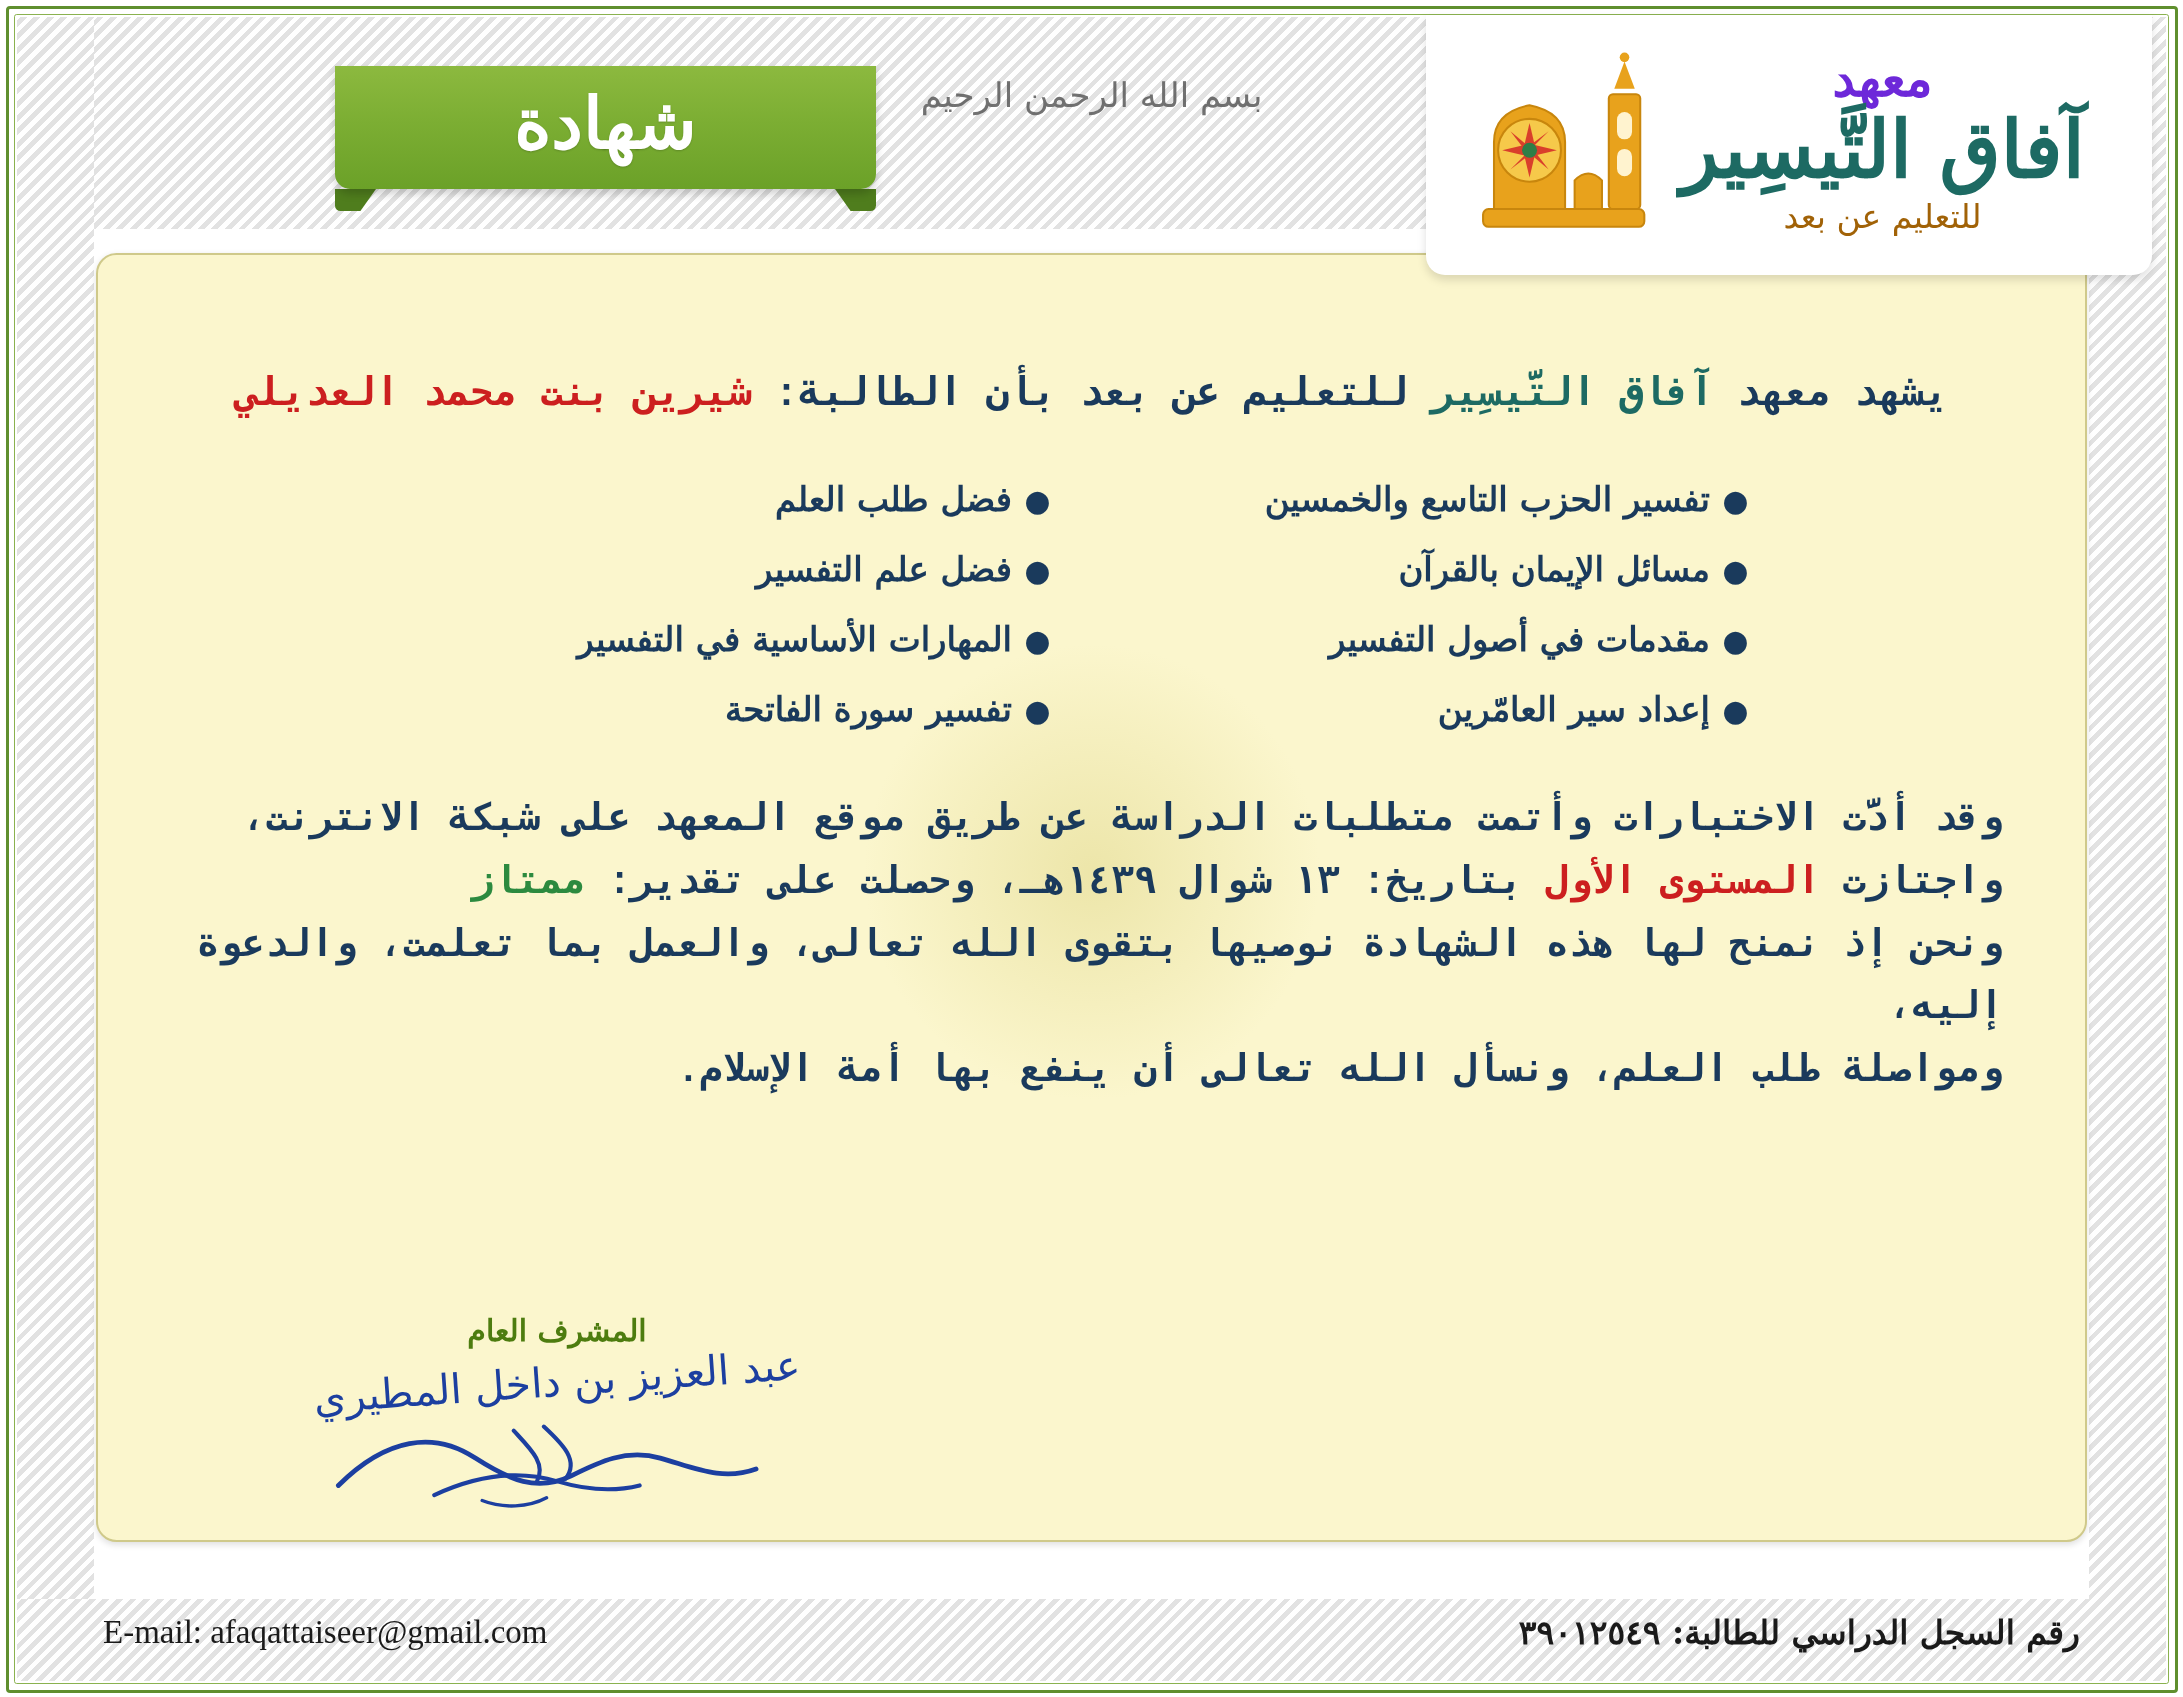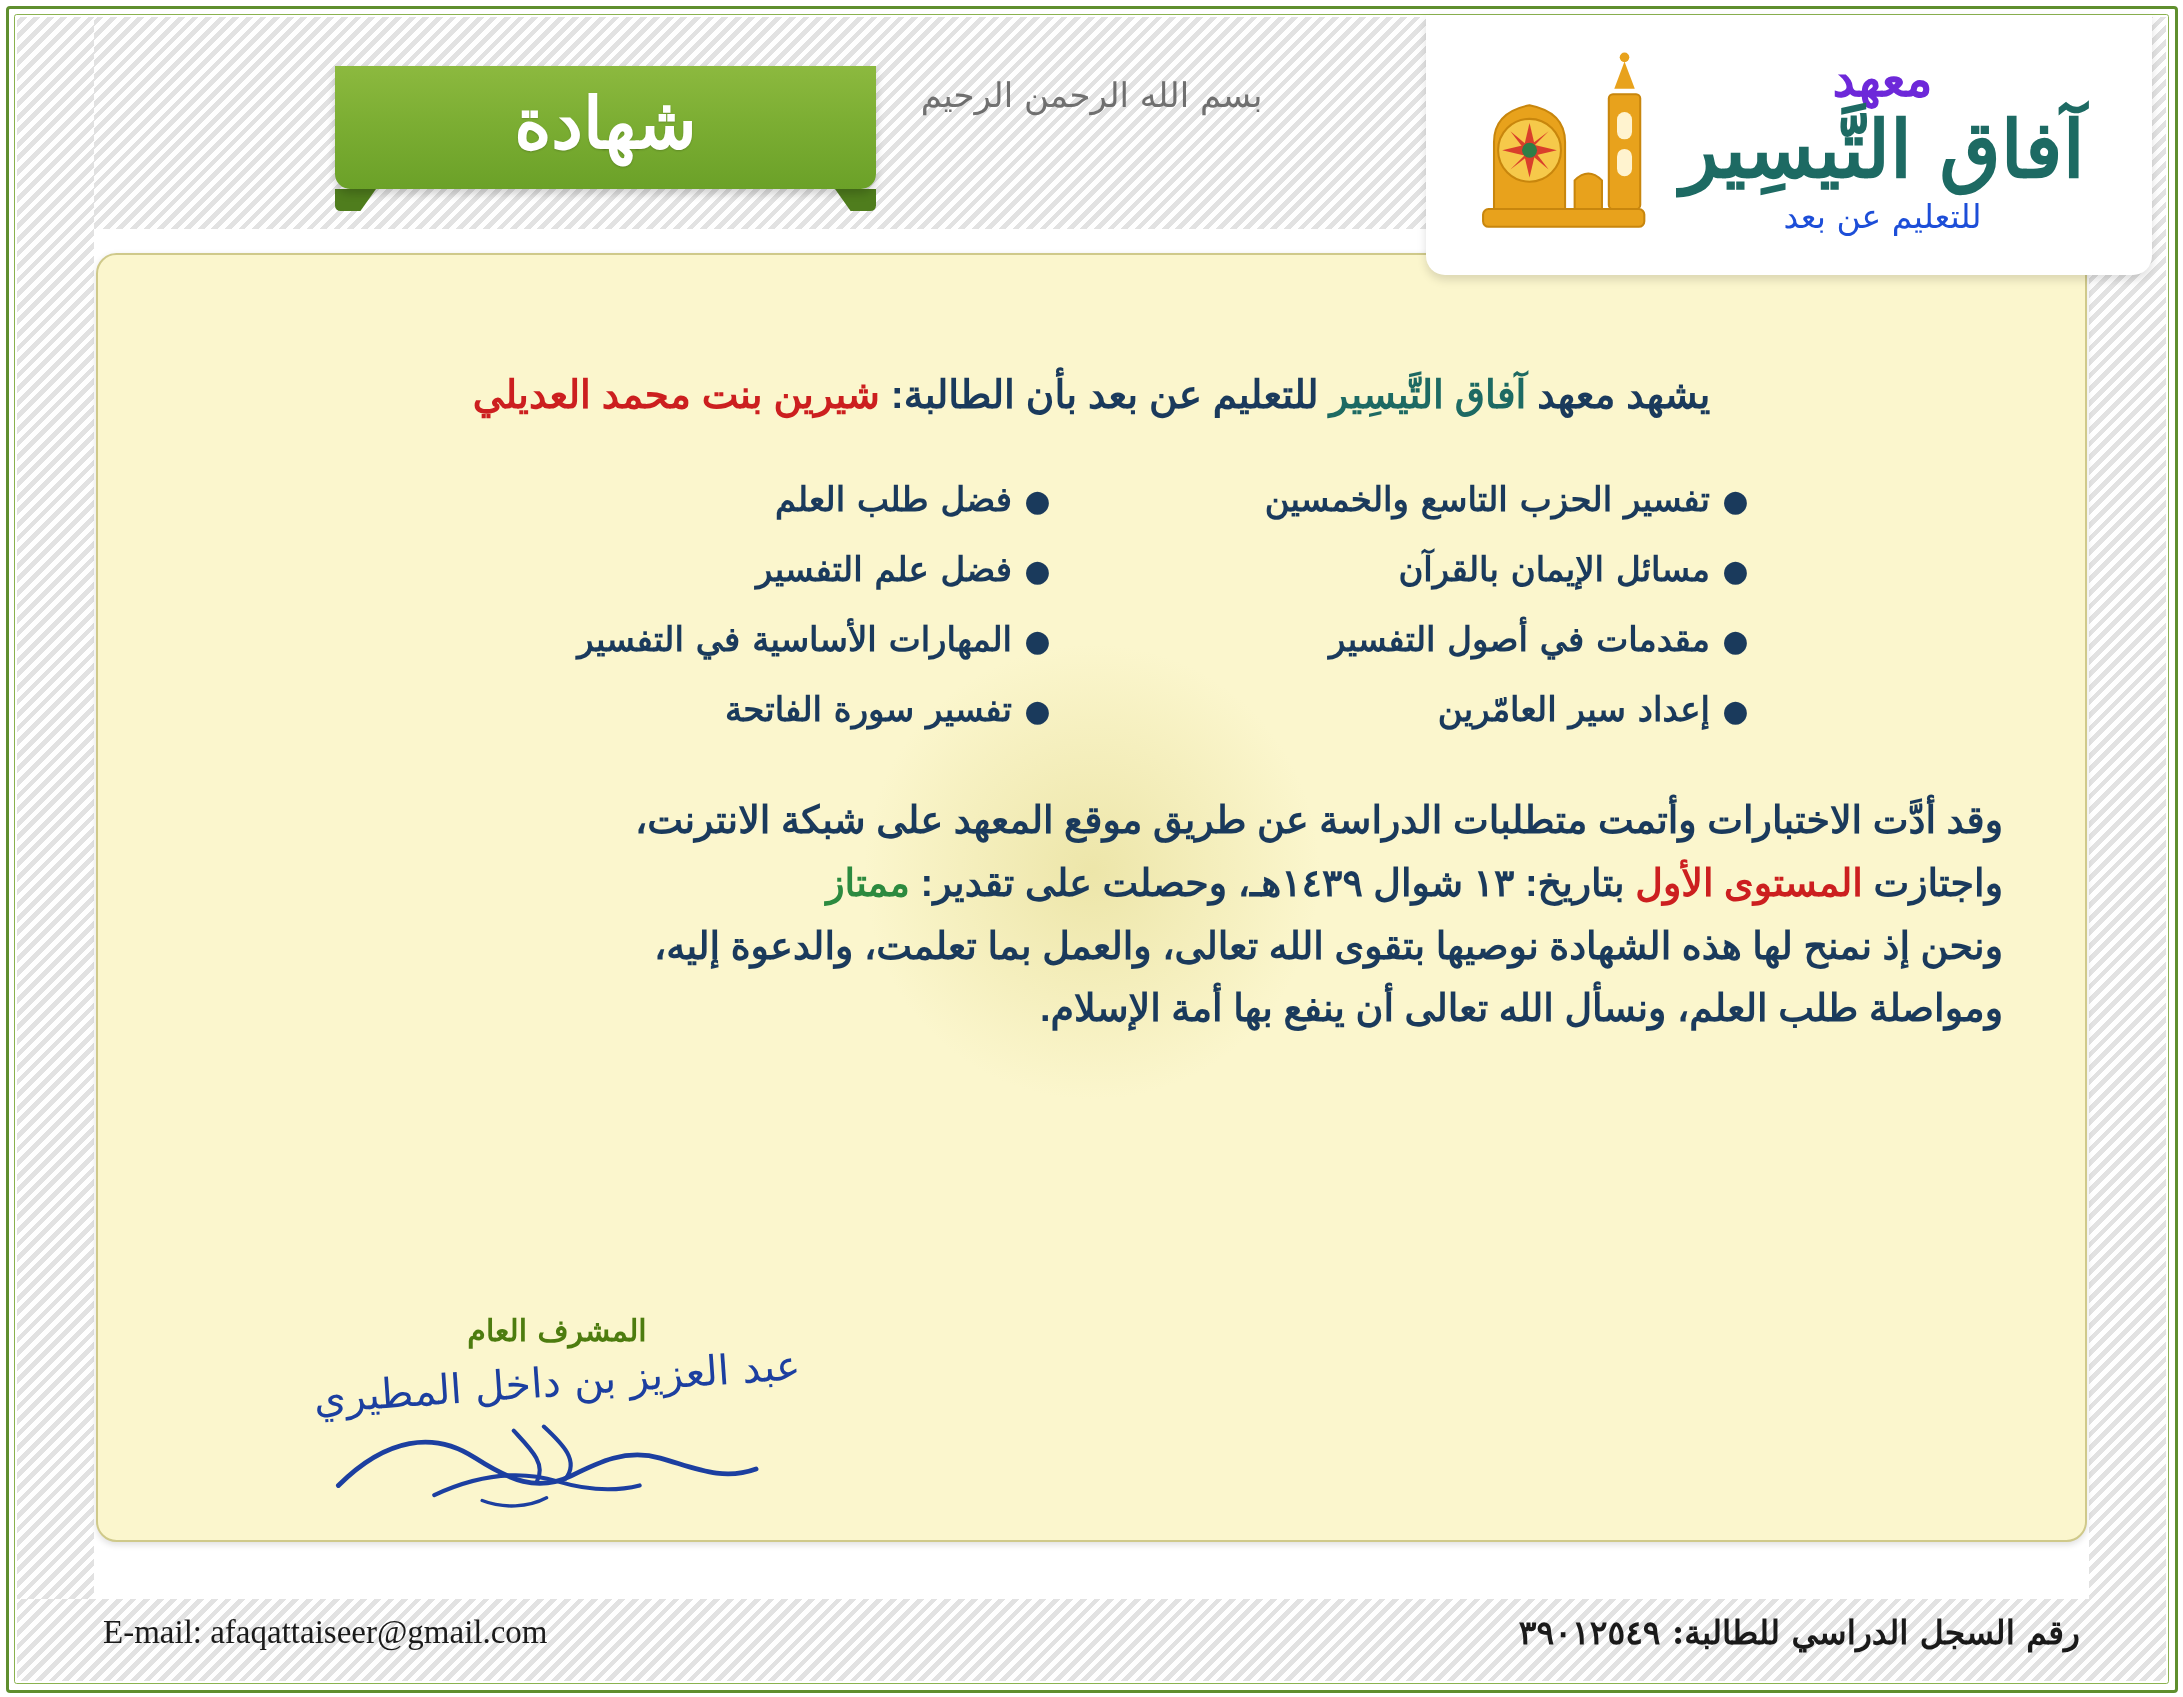--- a/index.html
+++ b/index.html
@@ -239,42 +239,42 @@
     font-family: "DejaVu Serif", "Liberation Serif", serif;
   }
   .logo-line-2 {
     color: #1d6a63;
     font-size: 79px;
     font-weight: bold;
     line-height: 1.12;
     font-family: "DejaVu Serif", "Liberation Serif", serif;
   }
   .logo-line-3 {
-    color: #1d4ed8;
+    color: #a16207;
     font-size: 33px;
     line-height: 1.2;
     margin-top: 2.7px;
     font-family: "DejaVu Serif", "Liberation Serif", serif;
   }
 
   
   .body-text {
     position: absolute;
     left: 82px;
     right: 82px;
     top: 110px;
     z-index: 3;
     text-align: center;
   }
   .para {
     font-size: 40px;
     color: #1a3a5c;
     line-height: 1.55;
     font-weight: bold;
-    font-family: Liberation Sans, sans-serif;
+    font-family: Liberation Mono, monospace;
   }
   .para.lead {
     font-size: 39px;
   }
   .highlight-red {
     color: #cc1f1f;
   }
   .highlight-green {
     color: #2c8a3f;
   }

